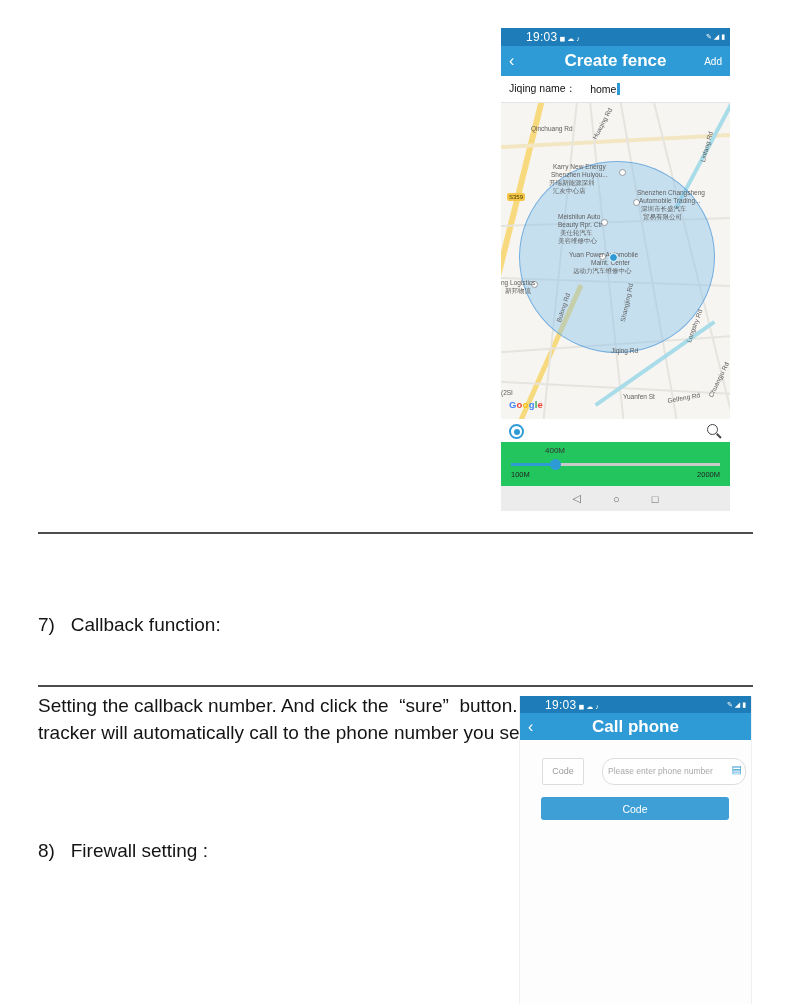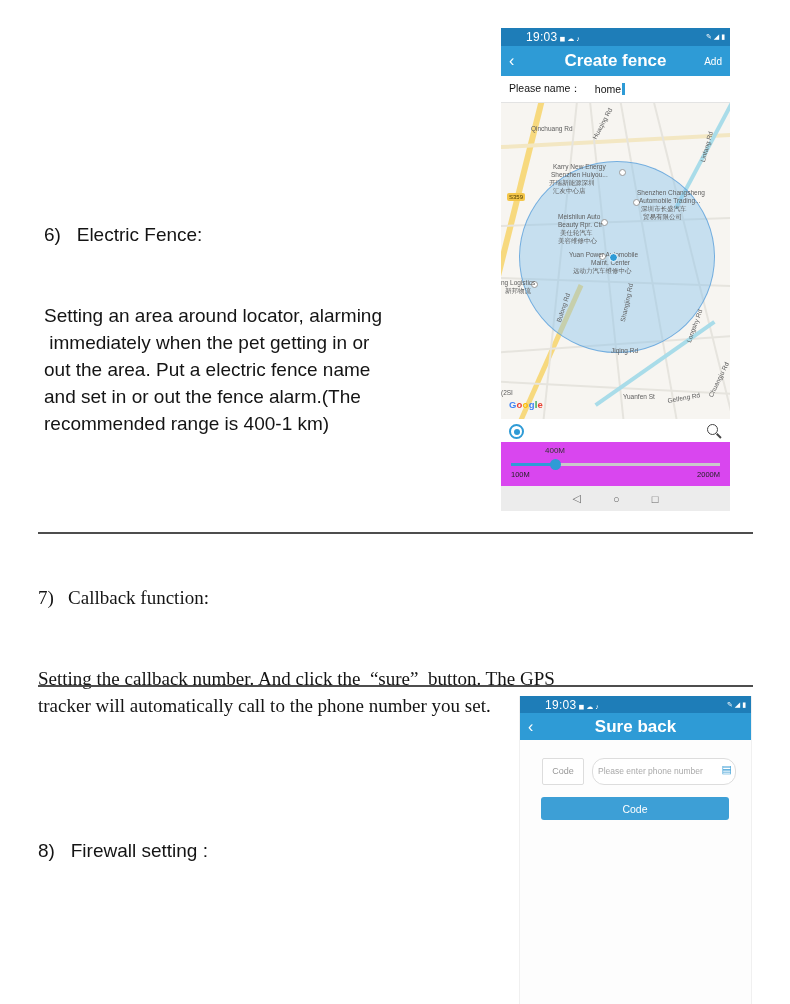--- a/index.html
+++ b/index.html
@@ -37,76 +37,68 @@
   .center-dot{position:absolute;z-index:4;left:108px;top:150px;width:7px;height:7px;background:#2e9bd6;
               border:1px solid #fff;border-radius:50%;}
   .glogo{position:absolute;z-index:4;left:8px;top:296px;font-size:9.5px;font-weight:bold;letter-spacing:.2px;}
   .g-b{color:#4285F4;} .g-r{color:#EA4335;} .g-y{color:#FBBC05;} .g-g{color:#34A853;}
   .p1-controls{position:relative;height:23px;background:#fff;}
   .loc-icon{position:absolute;left:8px;top:5px;width:11px;height:11px;border:2px solid #2e9bd6;border-radius:50%;}
   .loc-icon::after{content:"";position:absolute;inset:2.5px;background:#2e9bd6;border-radius:50%;}
   .mag-icon{position:absolute;right:12px;top:5px;width:9px;height:9px;border:1.5px solid #444;border-radius:50%;}
   .mag-icon::after{content:"";position:absolute;width:6px;height:1.5px;background:#444;
                    transform:rotate(45deg);right:-5px;bottom:-2px;}
-  .p1-slider{position:relative;height:44px;background:#d946ef;}
+  .p1-slider{position:relative;height:44px;background:#22c55e;}
   .sl-val{position:absolute;left:44px;top:4px;font-size:8px;color:#333;}
   .sl-track{position:absolute;left:10px;right:10px;top:21px;height:2.5px;background:#c9c9c9;}
   .sl-fill{position:absolute;left:0;top:0;height:100%;width:21%;background:#2e9bd6;}
   .sl-handle{position:absolute;left:calc(21% - 5px);top:-4.5px;width:11px;height:11px;border-radius:50%;background:#2e9bd6;}
   .sl-min{position:absolute;left:10px;top:28px;font-size:7.5px;color:#222;}
   .sl-max{position:absolute;right:10px;top:28px;font-size:7.5px;color:#222;text-align:center;}
   .p1-nav{height:25px;background:#ececec;display:flex;align-items:center;justify-content:center;gap:32px;
           color:#666;font-size:11px;}
 
   
   .phone2{left:519px;top:696px;width:231px;height:308px;border-left:1px solid #f0f0f0;border-right:1px solid #f0f0f0;}
   .p2-status{height:17px;}
   .p2-header{height:27px;}
   .p2-body{position:relative;height:269px;background:#fdfdfd;}
   .code-box{position:absolute;left:22px;top:18px;width:40px;height:25px;border:1px solid #ddd;border-radius:2px;
             background:#fff;color:#999;font-size:9px;text-align:center;line-height:25px;}
-  .phone-input-wrap{position:absolute;left:72px;top:18px;width:142px;height:25px;border:1px solid #ddd;
+  .phone-input-wrap{position:absolute;left:82px;top:18px;width:142px;height:25px;border:1px solid #ddd;
                     border-radius:12px;background:#fff;}
   .phone-input-wrap input{border:0;outline:0;width:118px;height:23px;margin:0;padding:0 0 0 5px;
                           font-size:8.5px;font-family:"Liberation Sans",sans-serif;background:transparent;color:#333;}
   .phone-input-wrap input::placeholder{color:#a9a9a9;}
   .contact-icon{position:absolute;right:3px;top:5px;color:#3d9fd6;font-size:11px;line-height:1;}
   .sure-btn{position:absolute;left:21px;top:57px;width:188px;height:23px;background:#3d9fd6;border:0;
             border-radius:3px;color:#fff;font-size:10.5px;line-height:23px;text-align:center;
             font-family:"Liberation Sans",sans-serif;}
 </style>
 </head>
 <body>
 
 <div class="page">
 
-  <div class="textblock" style="left:44px;top:167px;width:450px;">
-    <div>6)   Electric Fence:</div>
-    <div>Setting an area around locator, alarming
- immediately when the pet getting in or
-out the area. Put a electric fence name
-and set in or out the fence alarm.(The
-recommended range is 400-1 km)</div>
-  </div>
 
   <div class="phone phone1">
     <div class="statusbar p1-status">
       <span>
         <span class="time">19:03</span>
         <span>◼ ☁ ♪</span>
       </span>
       <span>✎ ◢ ▮</span>
     </div>
     <div class="appheader p1-header">
       <span class="back">‹</span>
       <span class="title">Create fence</span>
       <span class="action">Add</span>
     </div>
     <div class="p1-fence">
-      <span>Please name：</span>
+      <span>Jiqing name：</span>
       <span class="val">home</span>
       <span class="cursor"></span>
     </div>
 
     <div class="p1-map">
 
       <div class="road" style="left:14px;top:-12px;width:6px;height:210px;background:#f7d97e;transform:rotate(14deg);"></div>
       <div class="road" style="left:44px;top:175px;width:5px;height:165px;background:#f7d97e;transform:rotate(24deg);"></div>
       <div class="road" style="left:-6px;top:36px;width:245px;height:4px;background:#f3e7c3;transform:rotate(-3deg);"></div>
       <div class="road" style="left:58px;top:-5px;width:2px;height:330px;background:#e6e4de;transform:rotate(6deg);"></div>
@@ -179,21 +171,21 @@
 
     <div class="p1-nav">
       <span>◁</span>
       <span>○</span>
       <span>□</span>
     </div>
   </div>
 
   <div class="divider" style="top:532px;"></div>
 
-  <div class="textblock" style="left:38px;top:530px;width:700px;font-family:Liberation Serif, serif;">
+  <div class="textblock" style="left:38px;top:557px;width:700px;">
     <div>7)   Callback function:</div>
     <div>Setting the callback number. And click the  “sure”  button. The GPS
 tracker will automatically call to the phone number you set.</div>
   </div>
 
   <div class="divider" style="top:685px;"></div>
 
   <div class="textblock" style="left:38px;top:783px;width:470px;">
     <div>8)   Firewall setting :</div>
   </div>
@@ -201,21 +193,21 @@
   <div class="phone phone2">
     <div class="statusbar p2-status">
       <span>
         <span class="time">19:03</span>
         <span>◼ ☁ ♪</span>
       </span>
       <span>✎ ◢ ▮</span>
     </div>
     <div class="appheader p2-header">
       <span class="back">‹</span>
-      <span class="title">Sure back</span>
+      <span class="title">Call phone</span>
     </div>
     <div class="p2-body">
       <div class="code-box">Code</div>
       <div class="phone-input-wrap">
         <input type="text" placeholder="Please enter phone number" style="">
         <span class="contact-icon">▤</span>
       </div>
       <button class="sure-btn">Code</button>
     </div>
   </div>

